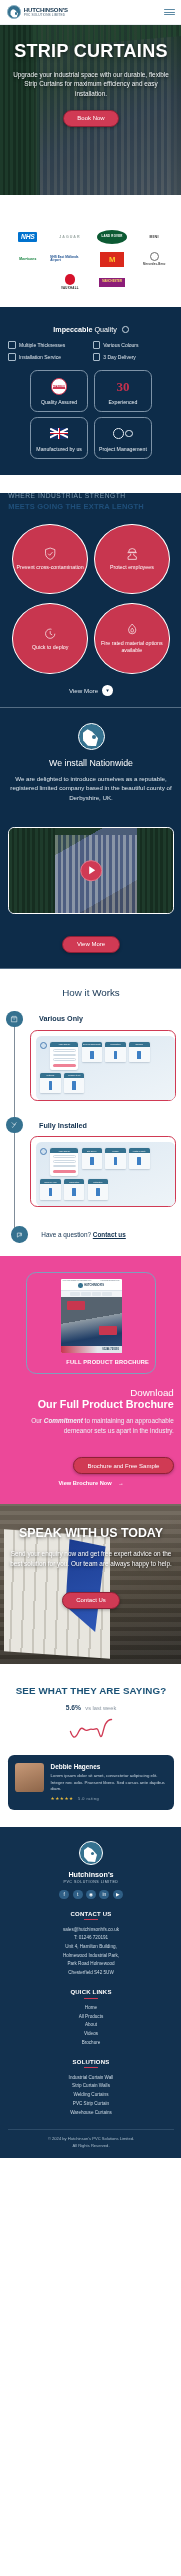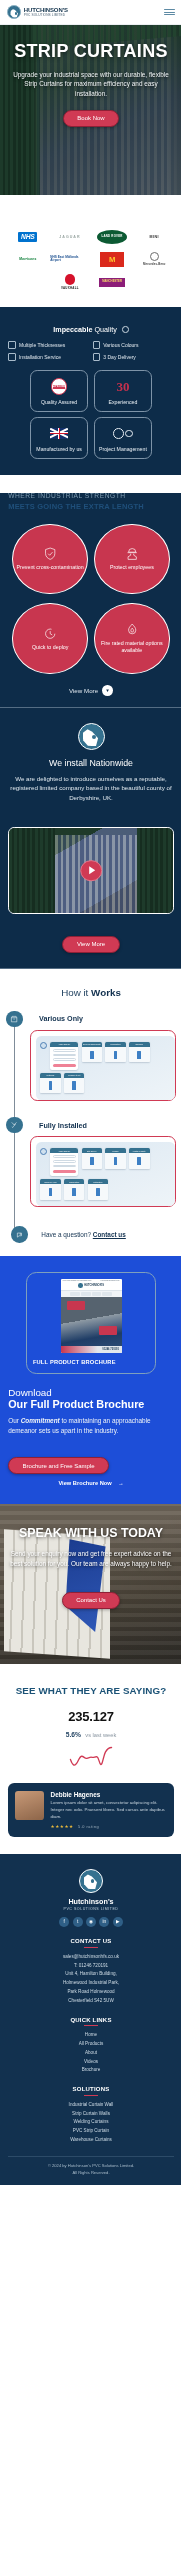--- a/index.html
+++ b/index.html
@@ -156,21 +156,21 @@
   .play b{display:block;width:0;height:0;border-left:6.7px solid #fff;
         border-top:4.1px solid transparent;border-bottom:4.1px solid transparent;margin-left:2.1px}
   .dots{position:absolute;left:8.2px;top:82px;width:21.6px;height:45px;
         background-image:radial-gradient(#4f7694 0.5px,transparent 0.5px);
         background-size:3.1px 3.1px;opacity:.8}
   .natwrap{position:relative}
 
   
   .works{background:#fff;padding:18.5px 0 13.4px}
   .works h3{text-align:center;font-size:9.8px;font-weight:normal;color:#1b3d5c}
-  .works h3 b{font-weight:bold;color:#12314f}
+  .works h3 b{font-weight:normal;color:#12314f}
   .timeline{position:relative;margin-top:12.4px;padding-left:14.4px}
   .tline{position:absolute;left:14.4px;top:4.1px;bottom:13.4px;width:0.7px;background:#7f8c99}
   .step{position:relative;padding:0 6.2px 3.1px 13.4px}
   .dot{position:absolute;left:-8.2px;top:0;width:16.5px;height:16.5px;border-radius:50%;
         background:#35718f;display:flex;align-items:center;justify-content:center}
   .dot svg{width:8.2px;height:8.2px}
   .steplabel{font-size:7.2px;font-weight:bold;color:#12314f;padding:3.6px 0 0 11.3px}
   .flowcard{margin:6.2px 0 13.4px 2.1px;border:0.8px solid #d03a54;border-radius:7.2px;
         padding:5.2px 0 0 5.2px}
   .flowinner{background:linear-gradient(160deg,#dce8f2,#eef4f8);border-radius:5.2px;
@@ -186,21 +186,21 @@
   .fform .fh{background:#35718f;color:#fff;font-size:1.9px;text-align:center;padding:1.5px}
   .fform .fr{height:2.6px;margin:2.1px 2.1px 0;border:0.3px solid #cfdae3;border-radius:1.5px}
   .fform .fbtn{height:3.6px;margin:2.6px 2.1px 0;background:#ef8195;border-radius:1.5px}
   .avatar-s{width:7.2px;height:7.2px;border-radius:50%;background:#cfe0ee;
         border:0.8px solid #4d7fb5;flex:0 0 auto}
   .question{display:flex;align-items:center;gap:5.2px;padding:3.1px 6.2px 0 5.2px;position:relative}
   .question .qtext{font-size:6.4px;color:#12314f}
   .question .qtext a{color:#12314f;font-weight:bold;text-decoration:underline}
 
   
-  .broch{padding:15.5px 8.2px 17.5px;text-align:left;color:#fff;background:#1d4ed8}
+  .broch{padding:15.5px 8.2px 17.5px;text-align:right;color:#fff;background:#ec4899}
   .bframe{border:0.7px solid #7fa0bd;border-radius:10.3px;padding:6.2px;margin:0 17.5px;
         position:relative}
   .bframe:before{content:"";position:absolute;left:5.2px;right:-5.2px;top:5.2px;bottom:-5.2px;
         border:0.7px solid #5e86a7;border-radius:10.3px;z-index:-1}
   .bcover{background:#fff;border-radius:1px;overflow:hidden;margin:0 auto;width:61px}
   .bcover .bh{font-size:1.3px;color:#5a6b7a;display:flex;justify-content:space-between;
         padding:1.5px 2.1px}
   .bcover .blogo{display:flex;align-items:center;justify-content:center;gap:1.5px;padding:0.5px 0 1.5px}
   .bcover .blogo i{width:4.6px;height:4.6px;border-radius:50%;background:#35718f}
   .bcover .blogo span{font-size:2.6px;font-weight:bold;color:#16364f}
@@ -653,21 +653,20 @@
     <h2>SPEAK WITH US TODAY</h2>
     <p>Send your enquiry now and get free expert advice on the best solution for you. Our team are always happy to help.</p>
     <div style="margin-top:11.3px">
       <span class="pill">Contact Us</span>
     </div>
   </div>
 </section>
 
 <section class="testi">
   <h2>SEE WHAT THEY ARE SAYING?</h2>
-  <div class="bignum">235.127</div>
   <div class="pctrow">
     <b>5.6%</b>
     <span>vs last week</span>
   </div>
   <svg class="spark" viewBox="0 0 130 42" fill="none">
     <path d="M2 26 C6 38 10 40 14 34 C18 28 20 20 24 20 C28 20 30 25 34 24 C38 23 40 21 44 22 C48 23 50 20 54 21 C57 22 58 34 61 36 C64 38 66 20 70 12 C74 5 78 3 82 3" stroke="#d03a54" stroke-width="2.6" stroke-linecap="round" transform="translate(22,0)"></path>
   </svg>
   <div class="tcard">
     <div class="av"></div>
     <div>

